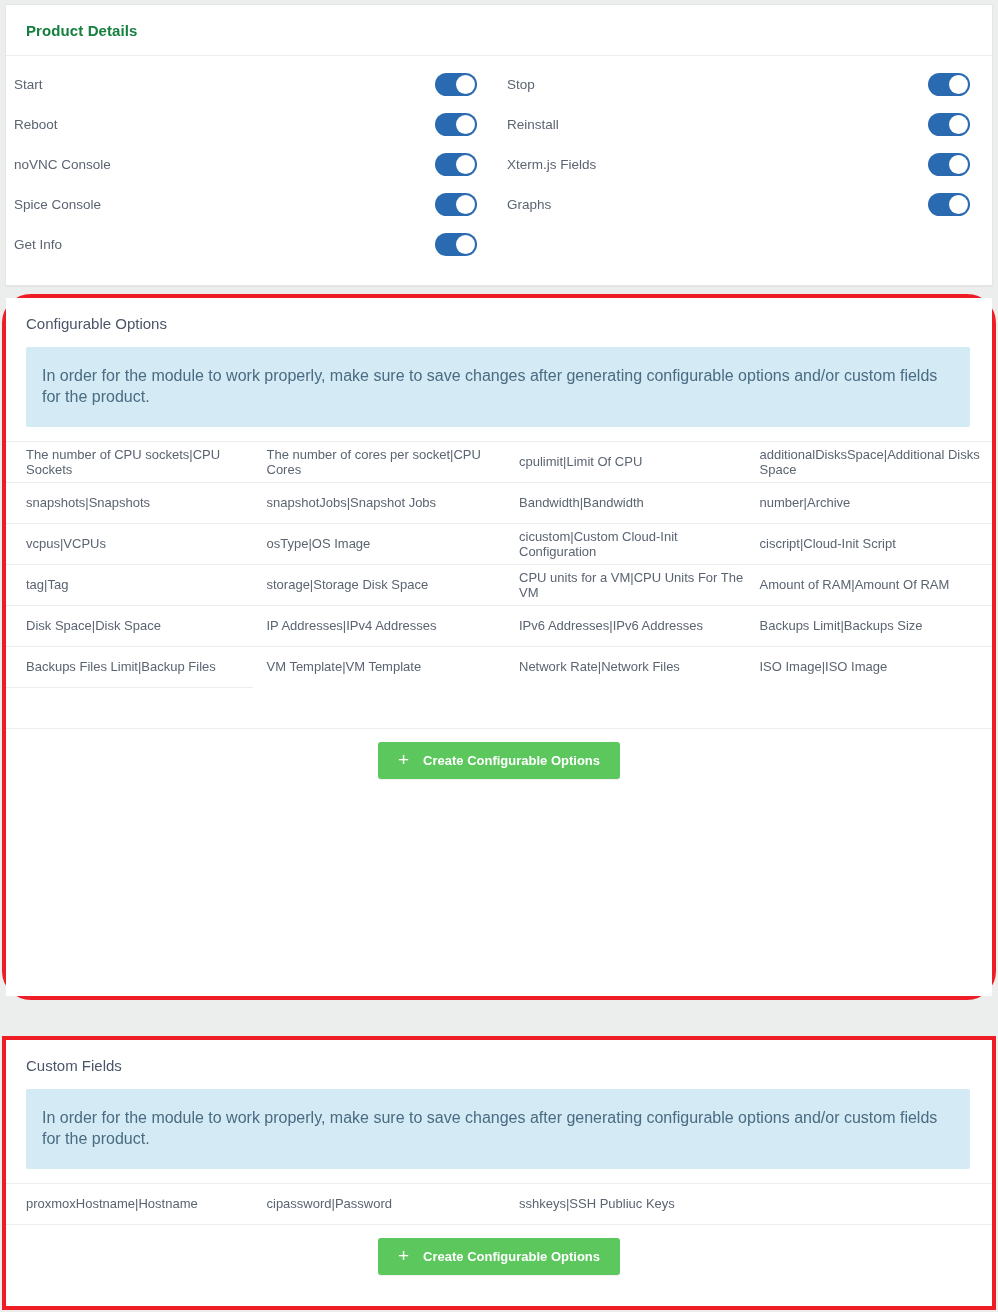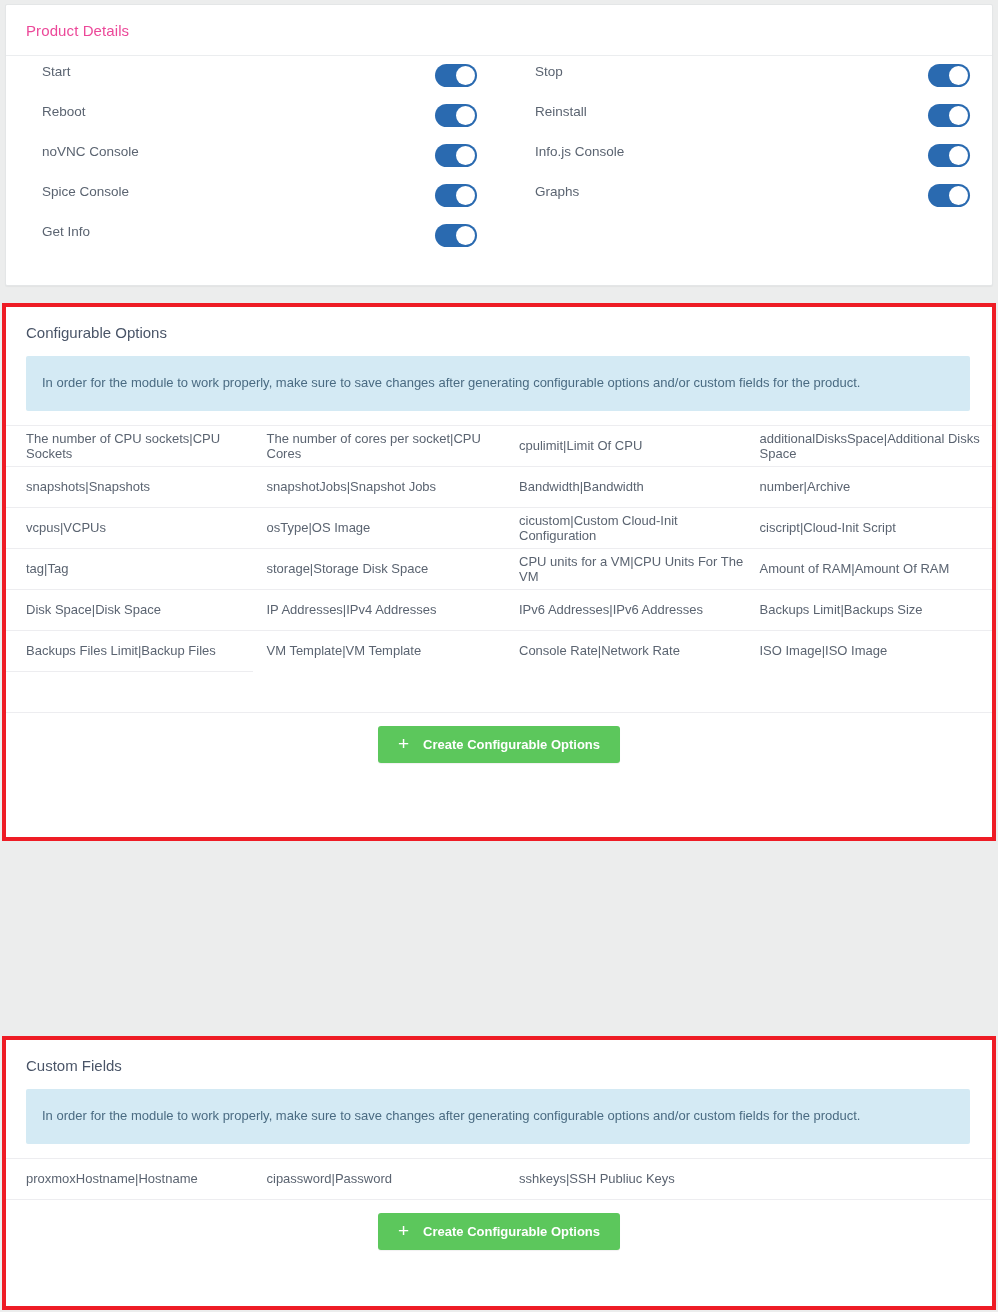--- a/index.html
+++ b/index.html
@@ -18,47 +18,47 @@
   }
 
   
   .card {
     background: #ffffff;
     border: 1px solid #e4e6e7;
     border-radius: 2px;
   }
   .card-title {
     font-size: 15px;
-    color: #ec4899;
+    color: #15803d;
     padding: 17px 20px 16px 20px;
     border-bottom: 1px solid #ebedef;
-    font-weight: 400;
+    font-weight: 700;
     letter-spacing: .1px;
   }
 
   
   #product-details-card {
     position: absolute;
     left: 5px;
     top: 4px;
     width: 988px;
     height: 282px;
     box-shadow: 0 1px 1px rgba(0,0,0,.04);
   }
   .toggle-grid {
     display: grid;
     grid-template-columns: 1fr 1fr;
     padding: 8px 0 10px 0;
   }
   .toggle-row {
     display: flex;
-    align-items: flex-start;
+    align-items: center;
     justify-content: space-between;
     height: 40px;
-    padding: 0 22px 0 36px;
+    padding: 0 22px 0 8px;
   }
   .toggle-label {
     font-size: 13.5px;
     color: #5b6471;
   }
   .switch {
     width: 42px;
     height: 23px;
     border-radius: 12px;
     background: #2a6ab0;
@@ -77,41 +77,41 @@
   }
 
   
   .redbox {
     position: absolute;
     left: 2px;
     width: 994px;
     border: 4px solid #ee1c25;
     background: #ffffff;
   }
-  #configurable-options-section { top: 303px; height: 538px; }
+  #configurable-options-section { top: 294px; height: 706px; border-radius: 29px; }
   #custom-fields-section        { top: 1036px; height: 274px; }
 
   .inner {
     height: 100%;
     background: #ffffff;
     overflow: hidden;
   }
 
   .section-title {
     font-size: 15px;
     color: #4a5568;
     padding: 17px 22px 15px 20px;
     font-weight: 400;
   }
 
   .alert-info {
     margin: 0 22px 0 20px;
     background: #d4eaf4;
     color: #4a6b82;
-    font-size: 13px;
+    font-size: 16px;
     padding: 19px 16px;
     line-height: 1.3;
     border-radius: 2px;
   }
 
   .items-grid {
     margin-top: 14px;
     display: grid;
     grid-template-columns: 1fr 1fr 1fr 1fr;
     grid-auto-flow: row;
@@ -194,21 +194,21 @@
             <div class="knob"></div>
           </div>
         </div>
         <div class="toggle-row">
           <div class="toggle-label">noVNC Console</div>
           <div class="switch">
             <div class="knob"></div>
           </div>
         </div>
         <div class="toggle-row">
-          <div class="toggle-label">Info.js Console</div>
+          <div class="toggle-label">Xterm.js Fields</div>
           <div class="switch">
             <div class="knob"></div>
           </div>
         </div>
         <div class="toggle-row">
           <div class="toggle-label">Spice Console</div>
           <div class="switch">
             <div class="knob"></div>
           </div>
         </div>
@@ -248,21 +248,21 @@
             <div class="item-cell">tag|Tag</div>
             <div class="item-cell">storage|Storage Disk Space</div>
             <div class="item-cell">CPU units for a VM|CPU Units For The VM</div>
             <div class="item-cell">Amount of RAM|Amount Of RAM</div>
             <div class="item-cell">Disk Space|Disk Space</div>
             <div class="item-cell">IP Addresses|IPv4 Addresses</div>
             <div class="item-cell">IPv6 Addresses|IPv6 Addresses</div>
             <div class="item-cell">Backups Limit|Backups Size</div>
             <div class="item-cell">Backups Files Limit|Backup Files</div>
             <div class="item-cell">VM Template|VM Template</div>
-            <div class="item-cell">Console Rate|Network Rate</div>
+            <div class="item-cell">Network Rate|Network Files</div>
             <div class="item-cell">ISO Image|ISO Image</div>
             <div class="item-cell"></div>
           </div>
       </div>
       <div class="footer-bar">
         <button class="btn-green">
           <span class="plus">+</span>
           <span>Create Configurable Options</span>
         </button>
       </div>

